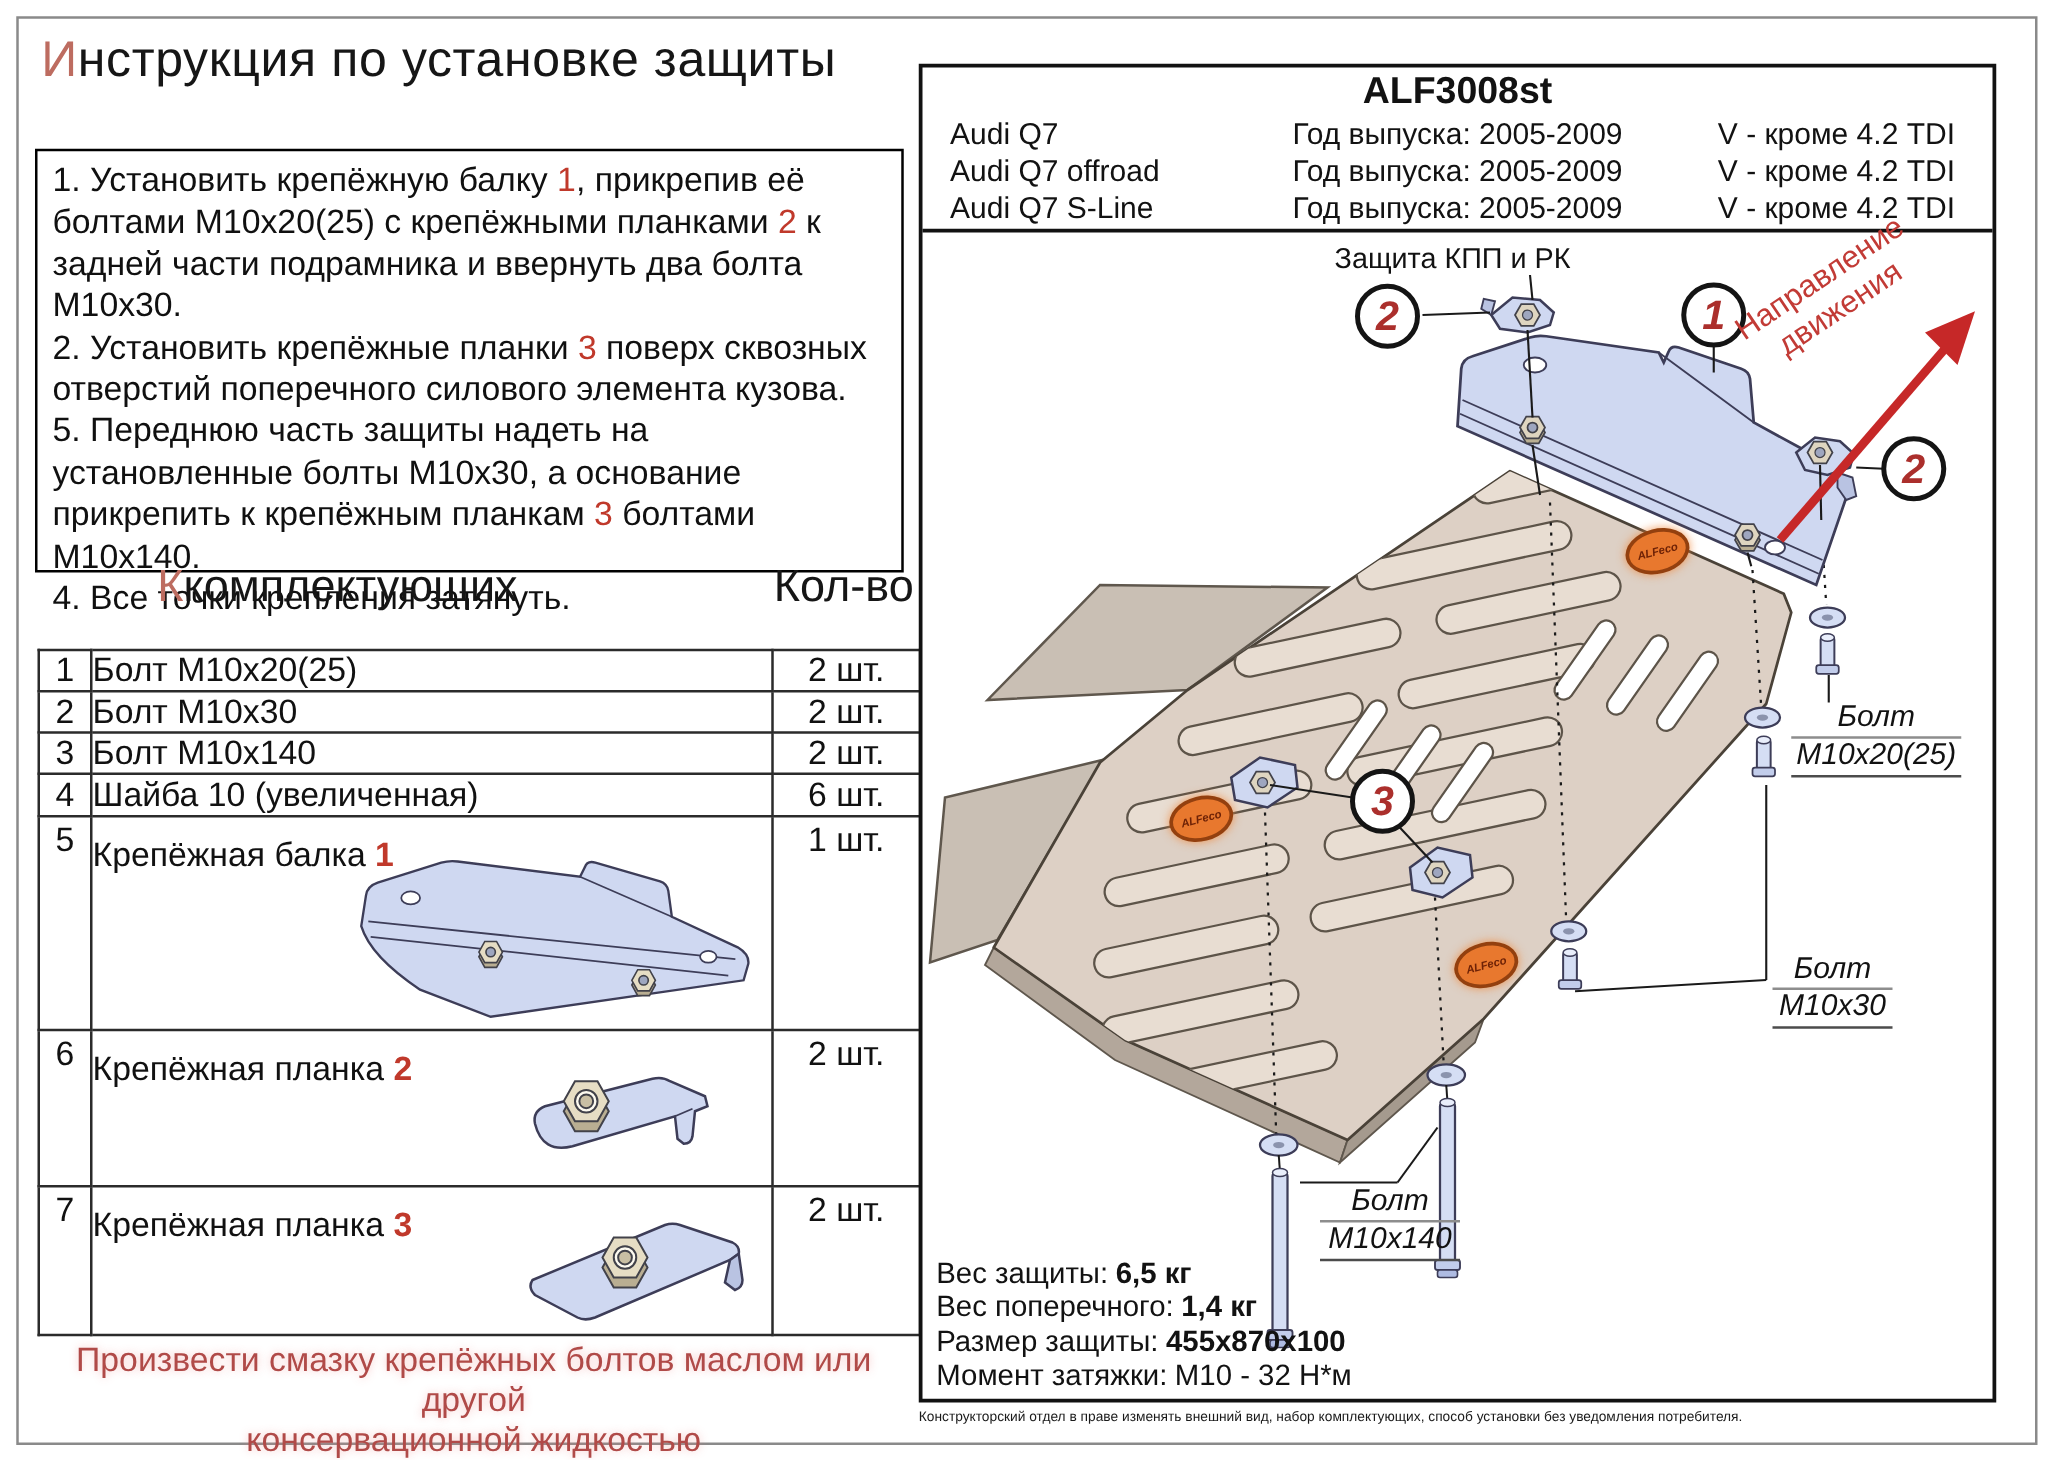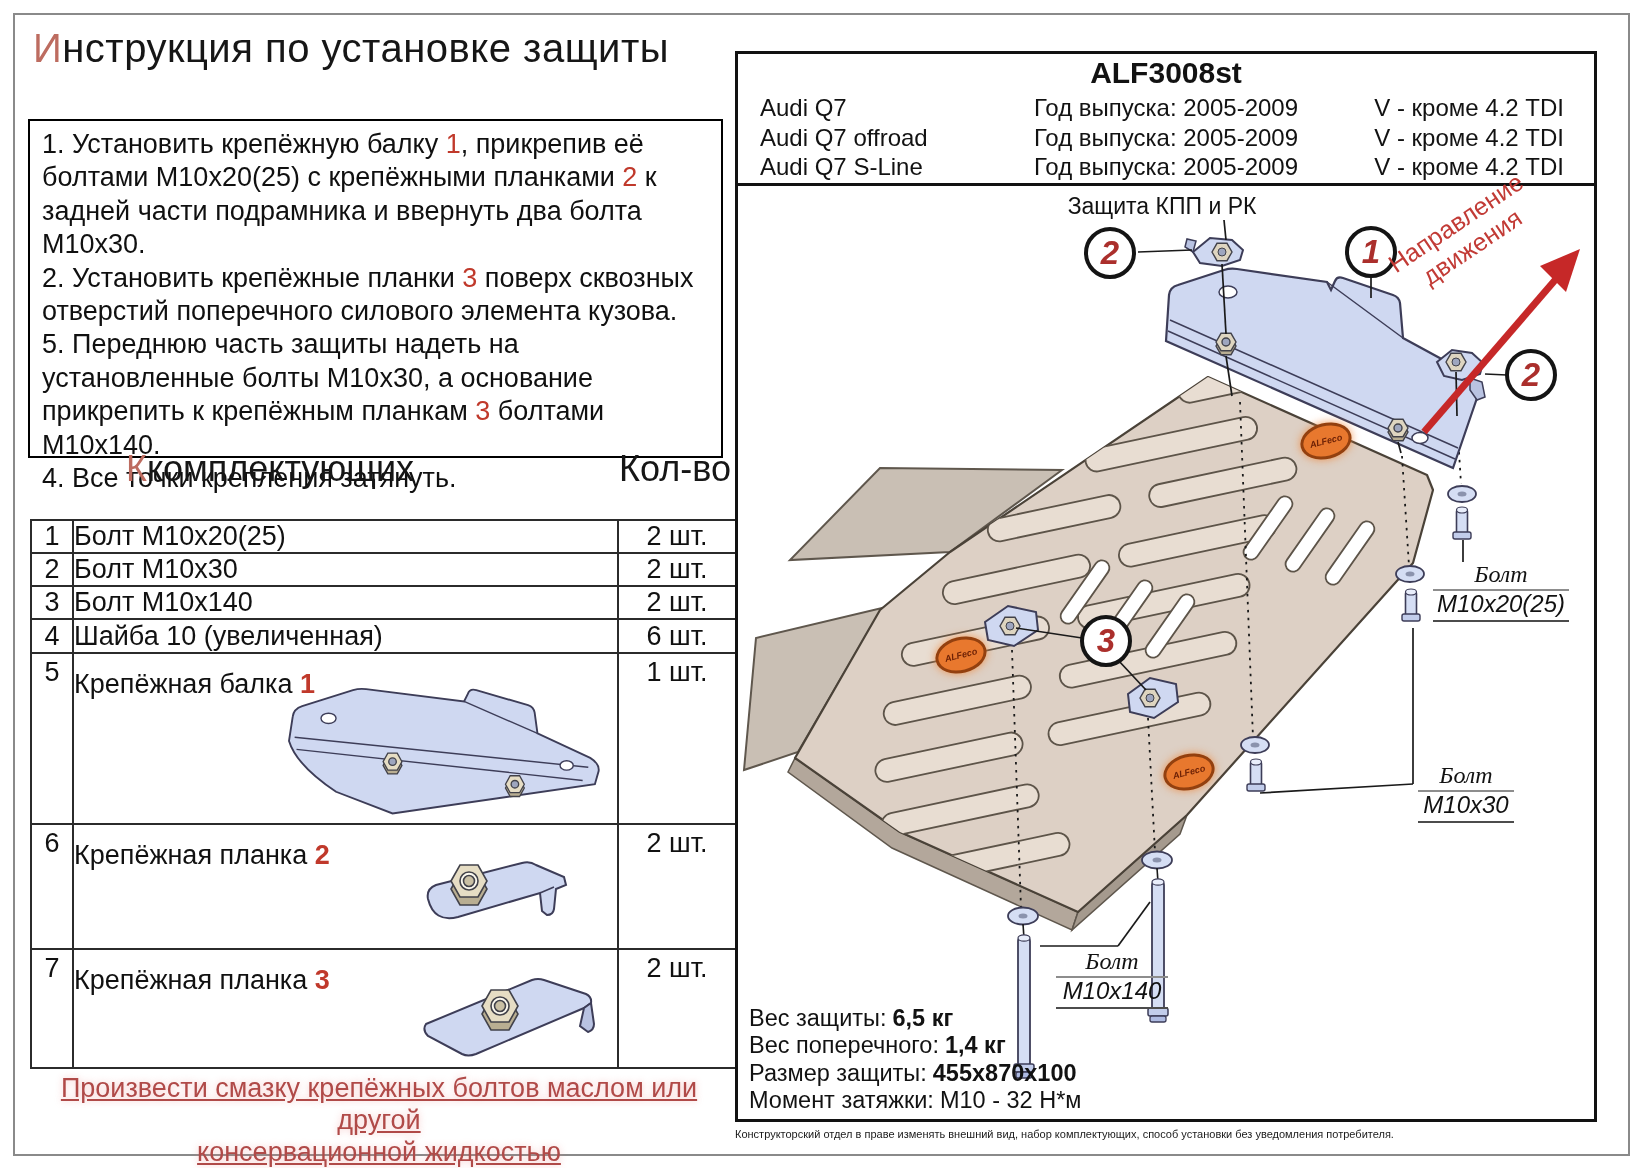--- a/index.html
+++ b/index.html
@@ -17,36 +17,36 @@
   table.parts{position:absolute;left:30px;top:519px;width:705px;border-collapse:collapse;table-layout:fixed;font-size:27px;}
   table.parts td{border:2px solid #2b2b2b;padding:0;vertical-align:middle;overflow:hidden;}
   td.cnum{text-align:center;}
   td.cname{padding-left:12px;position:relative;}
   td.cqty{text-align:center;}
   tr.tall td{vertical-align:top;}
   tr.tall td.cnum,tr.tall td.cqty{padding-top:3px;}
   tr.tall td.cname{padding-top:15px;}
   .ref{color:#c0392b;font-weight:bold;}
   .cell-img{position:absolute;}
-  .note{position:absolute;left:28px;top:1072px;width:702px;text-align:center;font-size:27px;line-height:32px;color:#b04a48;text-shadow:0 0 7px rgba(235,130,130,.45);text-decoration:underline;}
+  .note{position:absolute;left:28px;top:1072px;width:702px;text-align:center;font-size:27px;line-height:32px;color:#b04a48;text-shadow:0 0 7px rgba(235,130,130,.45);}
   
   .panel{position:absolute;left:735px;top:51px;width:856px;height:1065px;border:3px solid #121212;}
   .panel-code{position:absolute;left:0;top:2px;width:100%;text-align:center;font-size:30px;font-weight:bold;color:#121212;}
   .models{position:absolute;left:22px;top:40px;width:812px;}
   .model-row{display:flex;height:29.5px;font-size:24px;color:#121212;}
   .model-name{width:250px;text-align:left;}
   .model-year{width:312px;text-align:center;}
   .model-engine{flex:1;text-align:right;padding-right:8px;}
   .panel-divider{position:absolute;left:0;top:129px;width:100%;border-top:3px solid #121212;}
   .drawing-svg{position:absolute;left:738px;top:186px;width:856px;height:933px;}
   .part-label{position:absolute;left:1042px;top:193px;width:240px;text-align:center;font-size:23px;color:#121212;}
   .callout{position:absolute;width:44px;height:44px;border:4px solid #141414;border-radius:50%;background:#fff;display:flex;align-items:center;justify-content:center;font-size:33px;font-weight:bold;font-style:italic;color:#ab2f2c;}
   .dir-label{position:absolute;left:1348px;top:206px;width:232px;text-align:center;font-size:25px;line-height:29px;color:#c23b36;transform:rotate(-34deg);}
   .bolt-label{position:absolute;font-style:italic;font-size:24px;line-height:1.12;text-align:center;color:#121212;}
-  .bolt-label .l1{display:block;border-bottom:2px solid #8d8d8d;padding-bottom:1px;font-family:Liberation Serif, serif;}
+  .bolt-label .l1{display:block;border-bottom:2px solid #8d8d8d;padding-bottom:1px;}
   .bolt-label .l2{display:block;border-bottom:2px solid #4c4c4c;padding-bottom:2px;}
   .logo{position:absolute;width:46px;height:30px;background:#e8782e;border:3px solid #93400f;border-radius:50%;display:flex;align-items:center;justify-content:center;transform:rotate(-14deg);box-shadow:0 0 8px rgba(240,130,50,.8);}
   .logo span{font-size:9px;font-weight:bold;font-style:italic;color:#6e2206;}
   .specs{position:absolute;left:749px;top:1005px;font-size:23.5px;line-height:27.4px;color:#121212;}
   .specs b{margin-left:6px;}
   .specs .nv{margin-left:6px;}
   .footer-note{position:absolute;left:735px;top:1128px;width:856px;text-align:left;font-size:11px;color:#1a1a1a;}
 </style>
 </head>
 <body>

